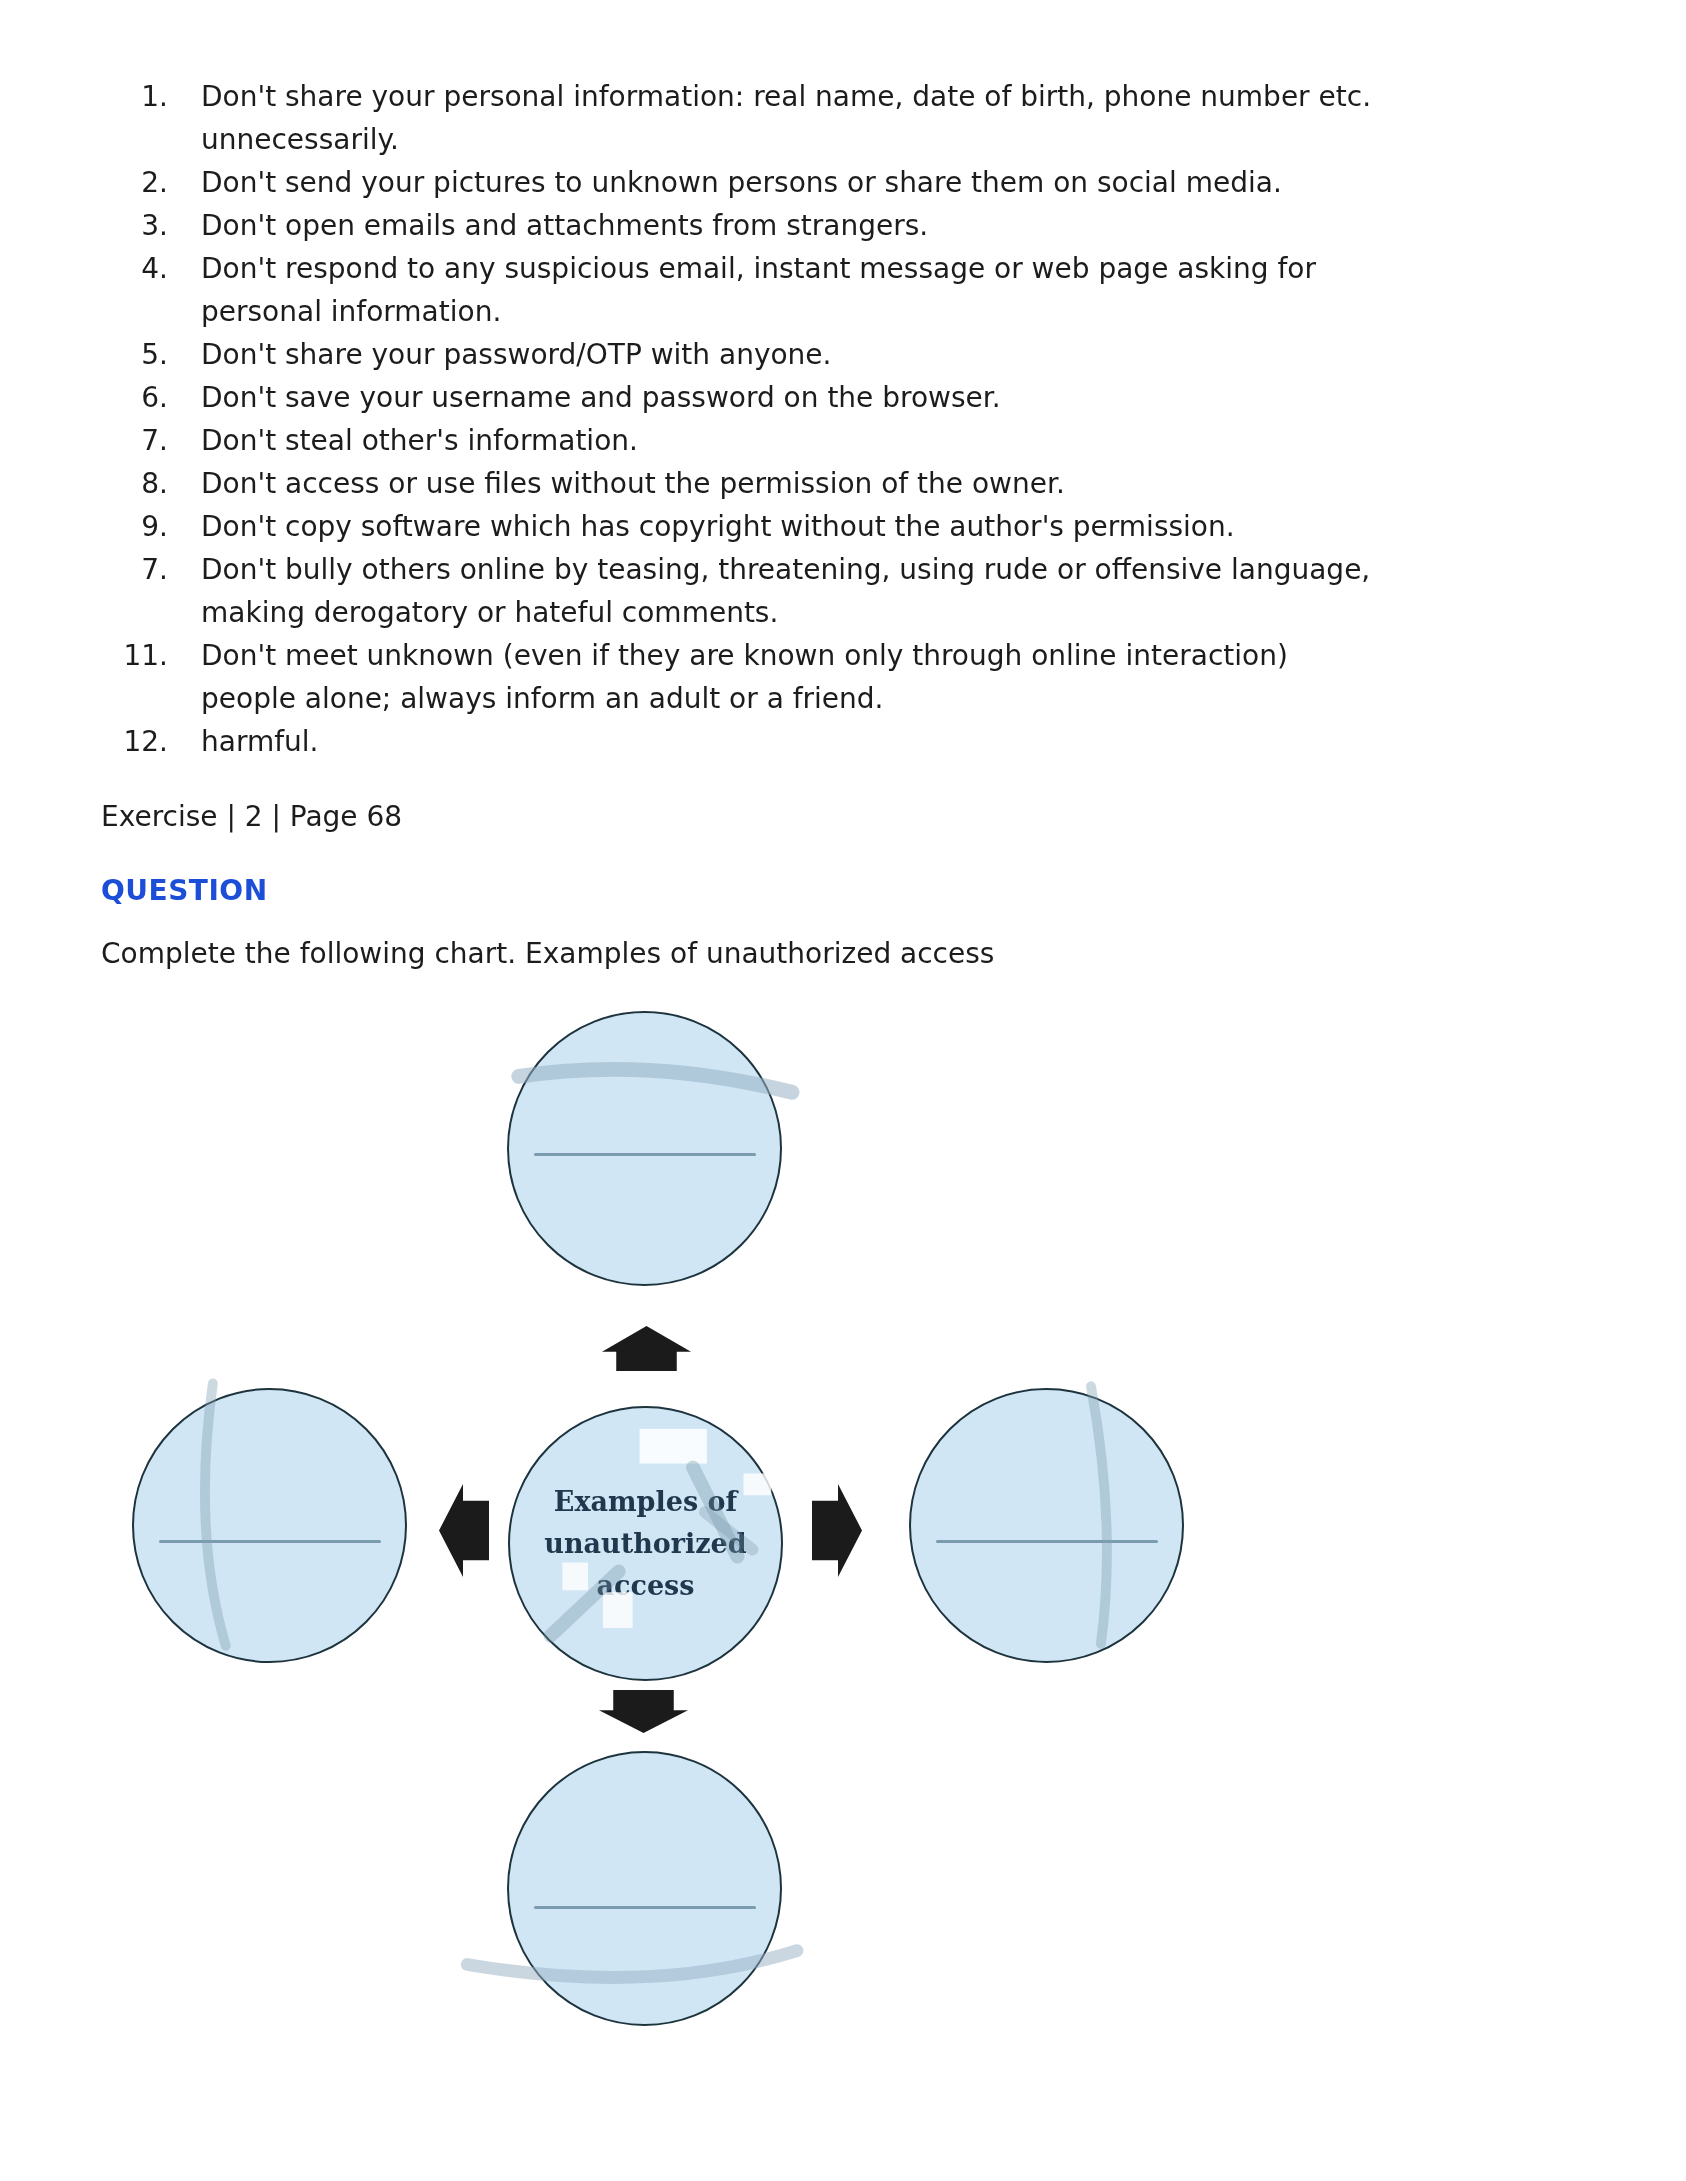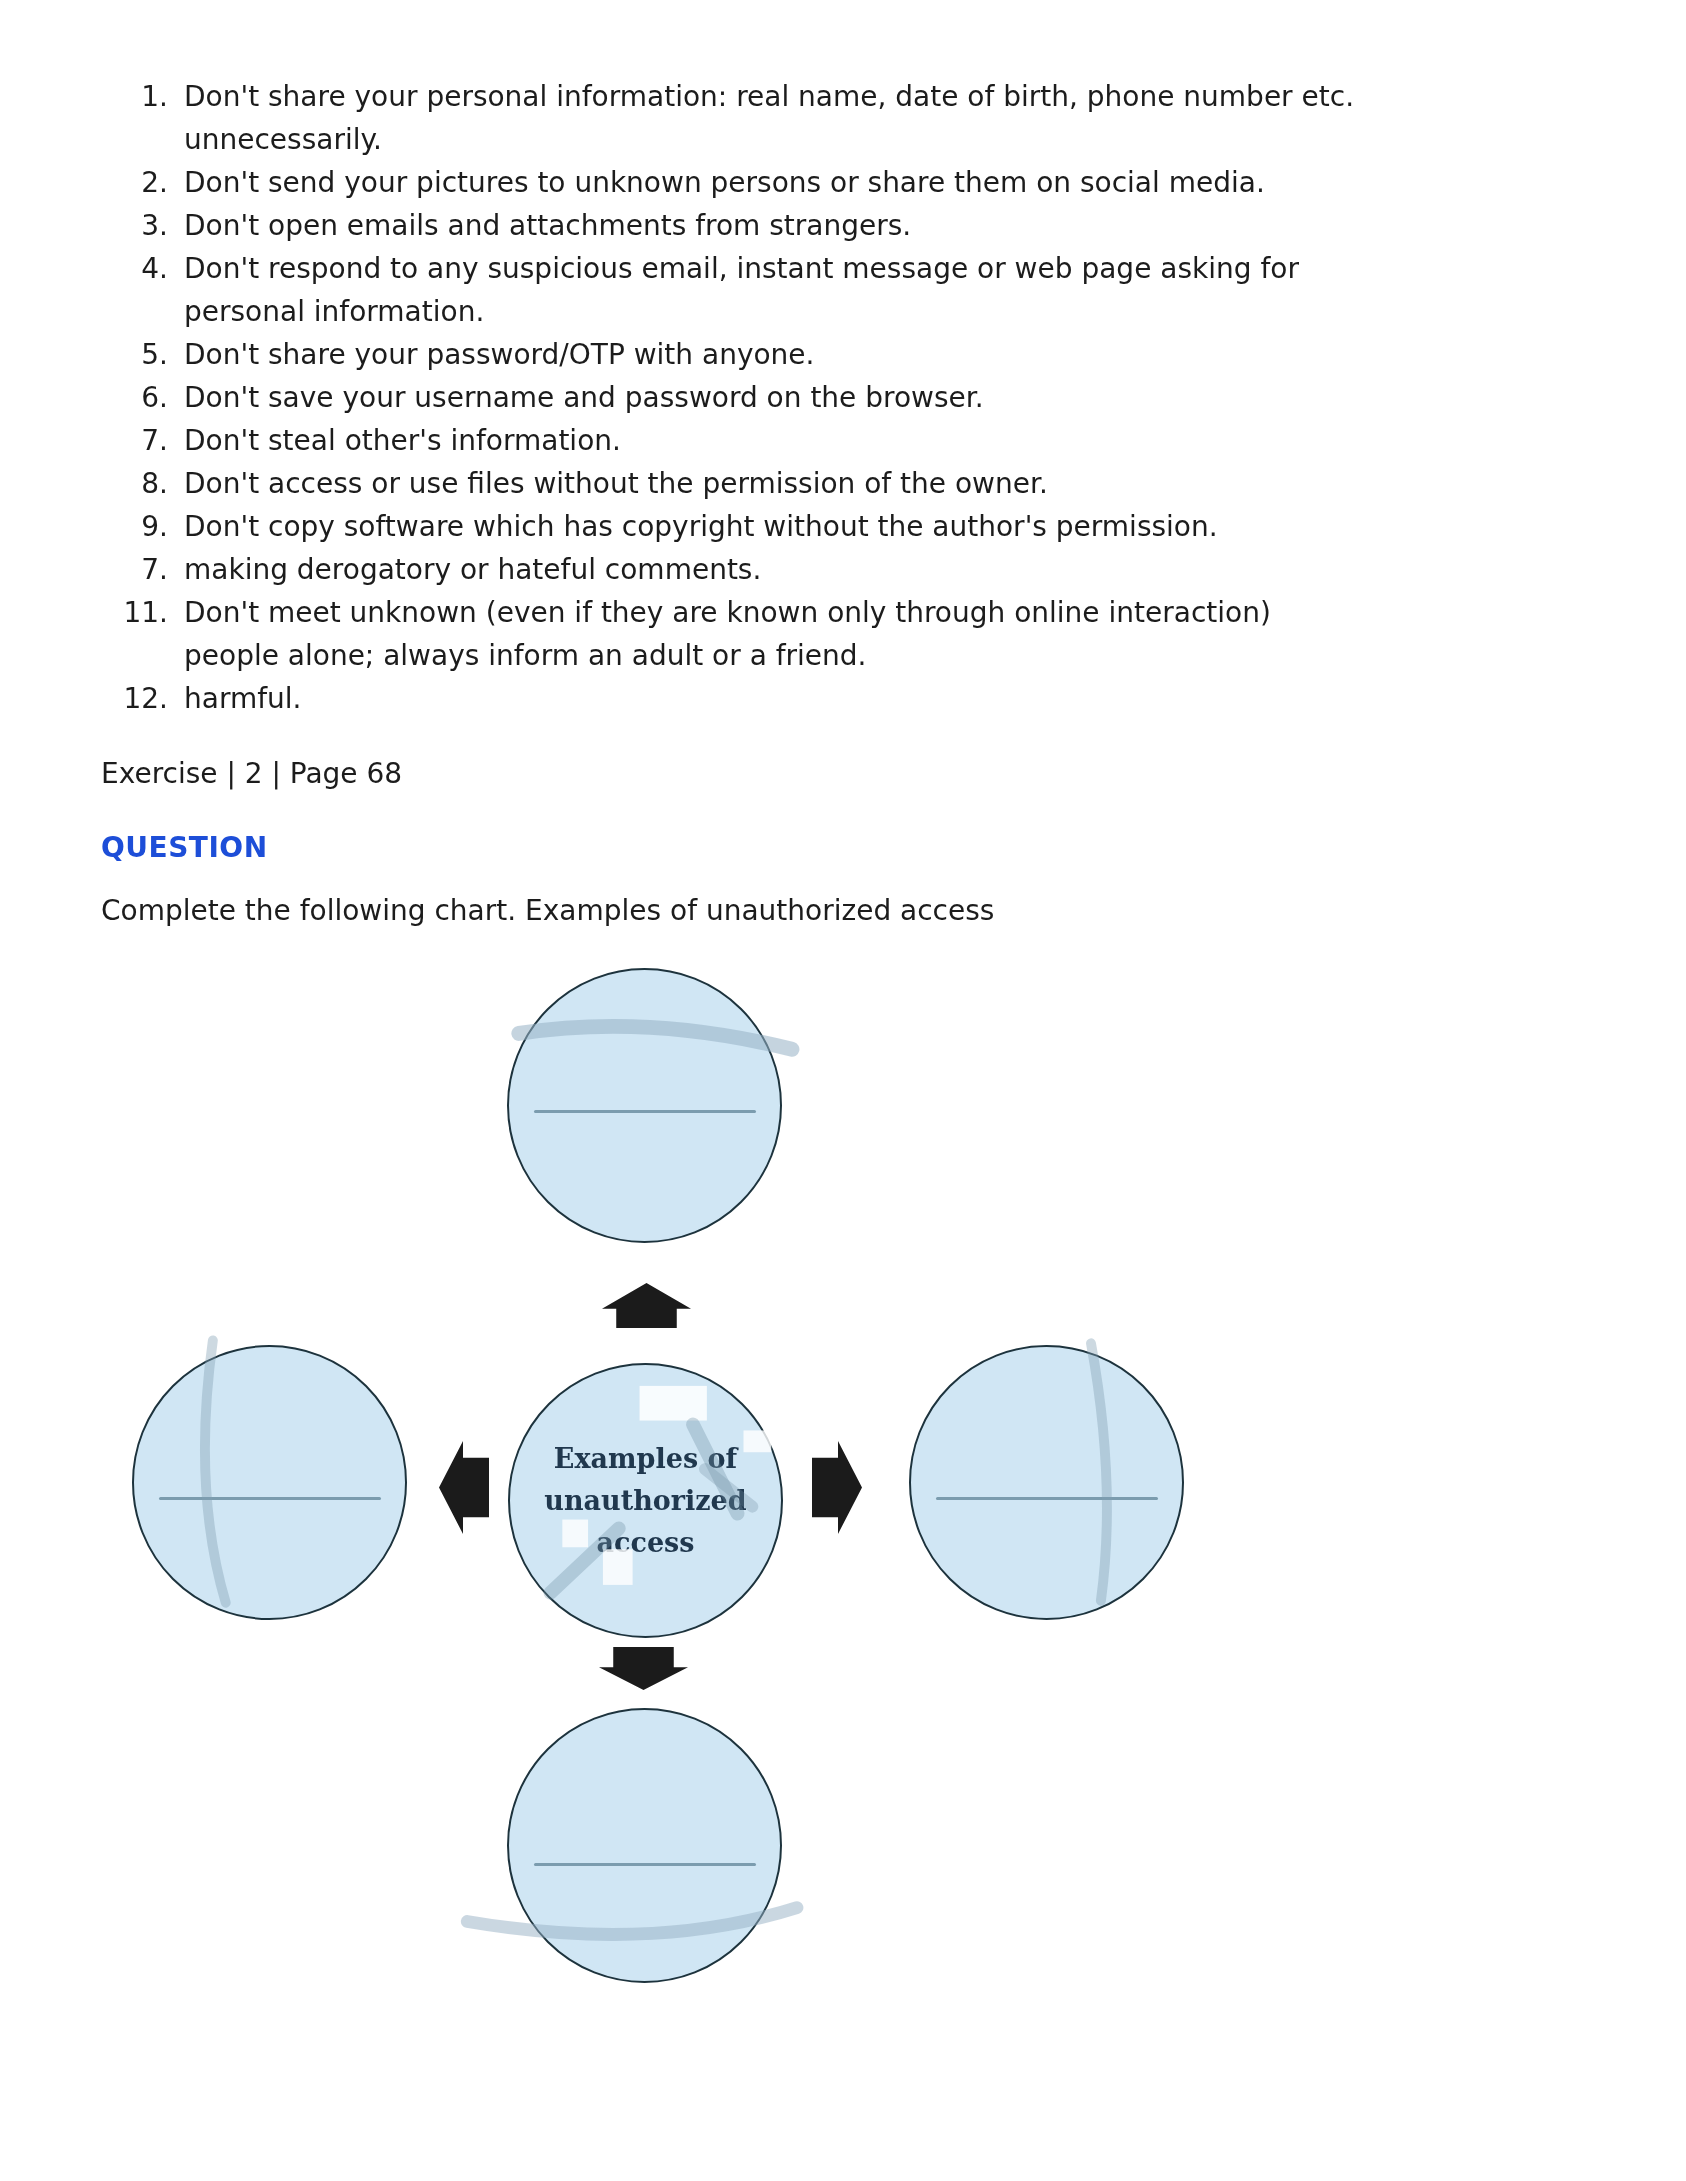--- a/index.html
+++ b/index.html
@@ -22,21 +22,21 @@
   ol.dont-list li {
     display: flex;
     font-size: 28px;
     line-height: 43px;
   }
   ol.dont-list .num {
     flex: none;
     width: 67px;
     text-align: right;
   }
-  ol.dont-list .lines { margin-left: 16px; }
+  ol.dont-list .lines { margin-left: 33px; }
   ol.dont-list .line { display: block; white-space: nowrap; }
 
   .breadcrumb {
     margin: 32px 0 12px 0;
     font-size: 28px;
     line-height: 43px;
   }
   .question-heading {
     margin: 31px 0 0 0;
     font-size: 28px;
@@ -193,20 +193,21 @@
         </li>
         <li>
           <span class="num">9.</span>
           <span class="lines">
             <span class="line">Don't copy software which has copyright without the author's permission.</span>
           </span>
         </li>
         <li>
           <span class="num">7.</span>
           <span class="lines">
+            <span class="line">Don't bully others online by teasing, threatening, using rude or offensive language,</span>
             <span class="line">making derogatory or hateful comments.</span>
           </span>
         </li>
         <li>
           <span class="num">11.</span>
           <span class="lines">
             <span class="line">Don't meet unknown (even if they are known only through online interaction)</span>
             <span class="line">people alone; always inform an adult or a friend.</span>
           </span>
         </li>

